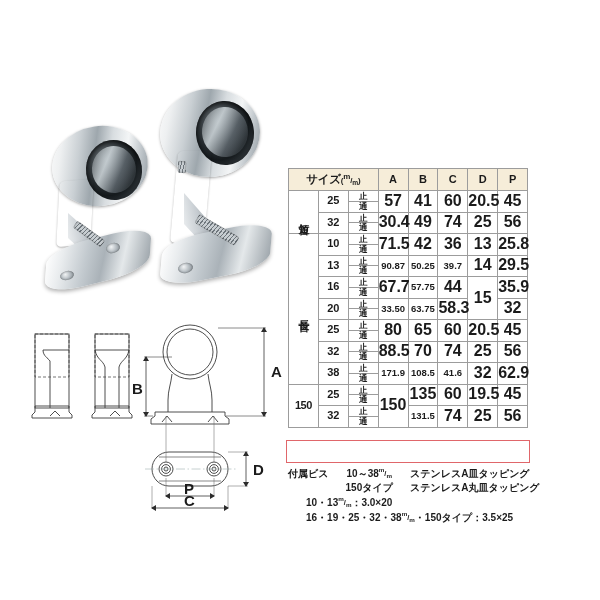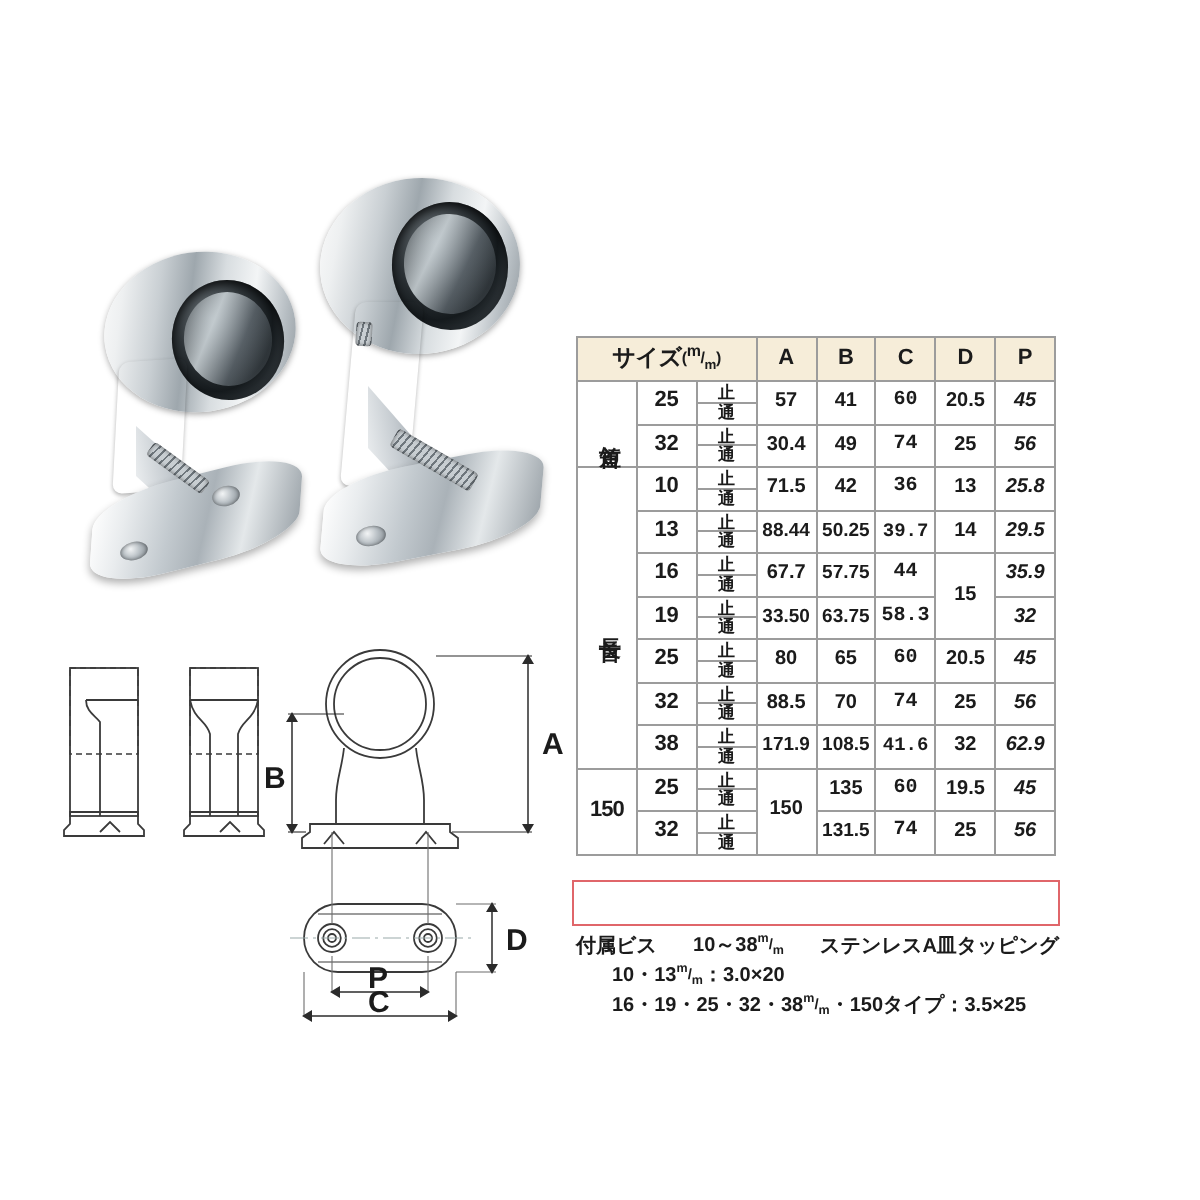--- a/index.html
+++ b/index.html
@@ -87,24 +87,24 @@
   .row-h{height:21.5px;}
   td.c-group{width:30px;font-size:11px;letter-spacing:-.5px;}
   td.c-group .vert{display:inline-block;writing-mode:vertical-rl;text-orientation:upright;line-height:1.0;font-size:11px;}
   td.c-size{width:20px;font-size:11px;}
   td.c-tt{width:14px;padding:0;}
   .tt{display:flex;flex-direction:column;height:100%;justify-content:center;}
   .tt span{font-size:8.5px;line-height:1.0;display:block;}
   .tt span:first-child{border-bottom:1px solid #9c9c9c;}
   td.c-a{width:36px;}
   td.c-b{width:36px;}
-  td.c-c{width:30px;font-family:Liberation Mono, monospace;}
+  td.c-c{width:30px;}
   td.c-d{width:28px;}
-  td.c-p{width:28px;font-style:italic;}
-  td.val{font-size:10px;}
+  td.c-p{width:28px;}
+  td.val{font-size:16px;}
   td.small{font-size:9.5px;}
 
   .redbox{
     position:absolute;
     border:1.3px solid #e0666a;
     left:286px;top:440px;width:242px;height:21px;
     pointer-events:none;
   }
 
   
@@ -307,21 +307,21 @@
         </tr>
 
         <tr class="row-h">
           <td class="c-size">13</td>
           <td class="c-tt">
             <div class="tt">
                 <span>止</span>
                 <span>通</span>
               </div>
           </td>
-          <td class="c-a val small">88.44</td>
+          <td class="c-a val small">90.87</td>
           <td class="c-b val small">50.25</td>
           <td class="c-c val small">39.7</td>
           <td class="c-d val">14</td>
           <td class="c-p val">29.5</td>
         </tr>
 
         <tr class="row-h">
           <td class="c-size">16</td>
           <td class="c-tt">
             <div class="tt">
@@ -330,21 +330,21 @@
               </div>
           </td>
           <td class="c-a val">67.7</td>
           <td class="c-b val small">57.75</td>
           <td class="c-c val">44</td>
           <td class="c-d val" rowspan="2">15</td>
           <td class="c-p val">35.9</td>
         </tr>
 
         <tr class="row-h">
-          <td class="c-size">19</td>
+          <td class="c-size">20</td>
           <td class="c-tt">
             <div class="tt">
                 <span>止</span>
                 <span>通</span>
               </div>
           </td>
           <td class="c-a val small">33.50</td>
           <td class="c-b val small">63.75</td>
           <td class="c-c val">58.3</td>
           <td class="c-p val">32</td>
@@ -428,20 +428,25 @@
   </div>
 
   <div class="redbox"></div>
 
   <div class="notes">
     <div class="ln">
       <span class="nt-lbl">付属ビス</span>
       <span class="nt-a"><span>10～38</span><span class="fr"><sup>m</sup>/<sub>m</sub></span></span>
       <span class="nt-b">ステンレスA皿タッピング</span>
     </div>
+    <div class="ln">
+      <span class="nt-lbl" style="visibility:hidden">付属ビス</span>
+      <span class="nt-a">150タイプ</span>
+      <span class="nt-b">ステンレスA丸皿タッピング</span>
+    </div>
     <div class="ln ln-ind1">
       <span>10・13</span><span class="fr"><sup>m</sup>/<sub>m</sub></span><span>：3.0×20</span>
     </div>
     <div class="ln ln-ind2">
       <span>16・19・25・32・38</span><span class="fr"><sup>m</sup>/<sub>m</sub></span><span>・150タイプ：3.5×25</span>
     </div>
   </div>
 
 </div>
 

